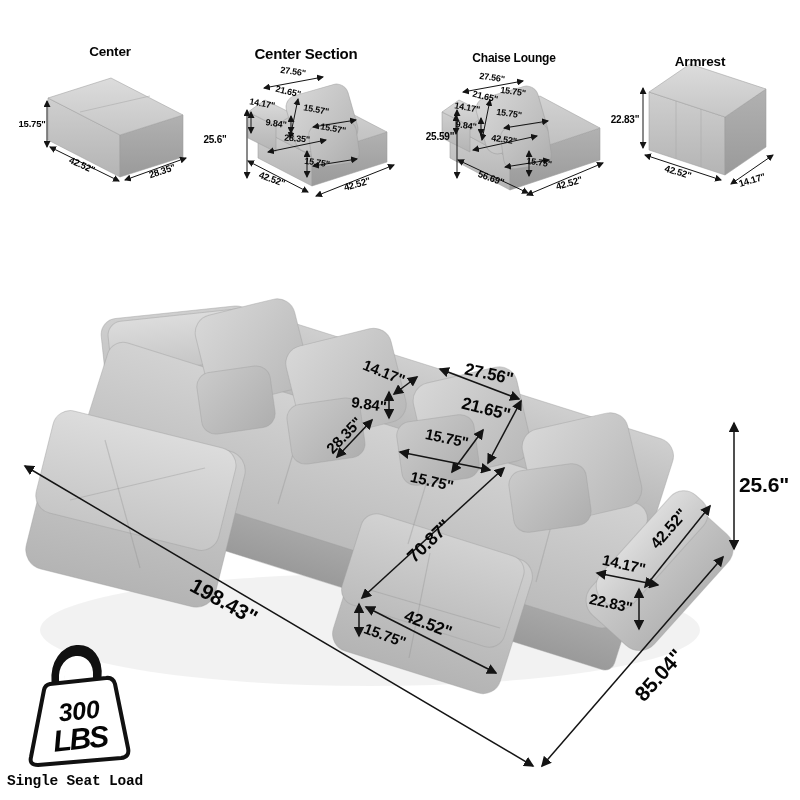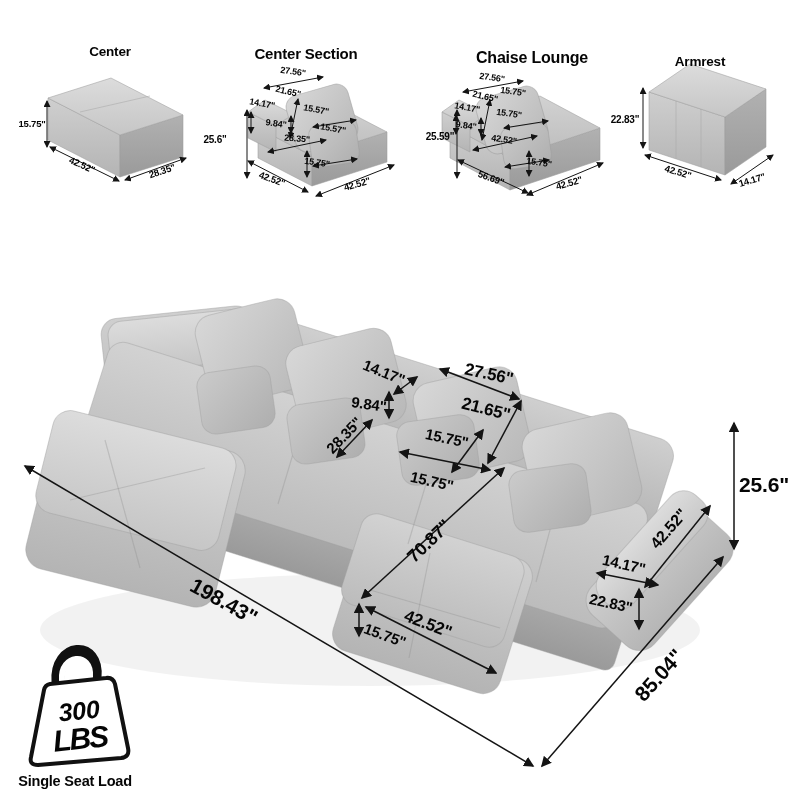--- a/index.html
+++ b/index.html
@@ -184,21 +184,21 @@
 
   <g>
     <path d="M58,682 C55,644 99,640 95,678" stroke="#111" stroke-width="13" fill="none" stroke-linecap="round"></path>
     <path d="M62,680 C60,654 92,651 90,677" stroke="#fff" stroke-width="6" fill="none" stroke-linecap="round"></path>
     <path d="M50,684 L106,678 Q113,677 115,684 L128,748 Q130,757 121,758 L38,765 Q29,765 31,757 L44,690 Q45,685 50,684 Z" fill="#ffffff" stroke="#111" stroke-width="4" stroke-linejoin="round"></path>
   </g>
 </svg>
 
   <div class="lbl" style="left:110px;top:52px;font-size:13.5px;">Center</div>
   <div class="lbl" style="left:306px;top:53px;font-size:15px;">Center Section</div>
-  <div class="lbl" style="left:532px;top:58px;font-size:16px;">Chaise Lounge</div>
+  <div class="lbl" style="left:514px;top:58px;font-size:12px;">Chaise Lounge</div>
   <div class="lbl" style="left:700px;top:62px;font-size:13.5px;">Armrest</div>
 
   <div class="lbl" style="left:32px;top:124px;font-size:9.5px;">15.75"</div>
   <div class="lbl" style="left:82px;top:165px;font-size:9.5px;--r:24deg;">42.52"</div>
   <div class="lbl" style="left:162px;top:171px;font-size:9.5px;--r:-18deg;">28.35"</div>
 
   <div class="lbl" style="left:293px;top:72px;font-size:9px;--r:8deg;">27.56"</div>
   <div class="lbl" style="left:288px;top:92px;font-size:9px;--r:13deg;">21.65"</div>
   <div class="lbl" style="left:316px;top:110px;font-size:9px;--r:10deg;">15.57"</div>
   <div class="lbl" style="left:262px;top:104px;font-size:9px;--r:10deg;">14.17"</div>
@@ -238,15 +238,15 @@
   <div class="lbl" style="left:385px;top:635px;font-size:15px;--r:20deg;">15.75"</div>
   <div class="lbl" style="left:224px;top:601px;font-size:21px;--r:29deg;">198.43"</div>
   <div class="lbl" style="left:659px;top:675px;font-size:21px;--r:-48deg;">85.04"</div>
   <div class="lbl" style="left:764px;top:484px;font-size:21px;">25.6"</div>
   <div class="lbl" style="left:669px;top:529px;font-size:16px;--r:-49deg;">42.52"</div>
   <div class="lbl" style="left:624px;top:564px;font-size:15px;--r:13deg;">14.17"</div>
   <div class="lbl" style="left:611px;top:603px;font-size:15px;--r:12deg;">22.83"</div>
 
   <div class="lbl w300" style="left:79px;top:711px;font-size:25px;--r:-6deg;">300</div>
   <div class="lbl wlbs" style="left:80px;top:739px;font-size:30px;--r:-6deg;">LBS</div>
-  <div class="lbl cap" style="left:75px;top:781px;font-size:14.5px;">Single Seat Load</div>
+  <div class="lbl cap" style="left:75px;top:781px;font-size:14.5px;font-family:Liberation Mono, monospace;">Single Seat Load</div>
 
 </div>
 
 </body></html>

